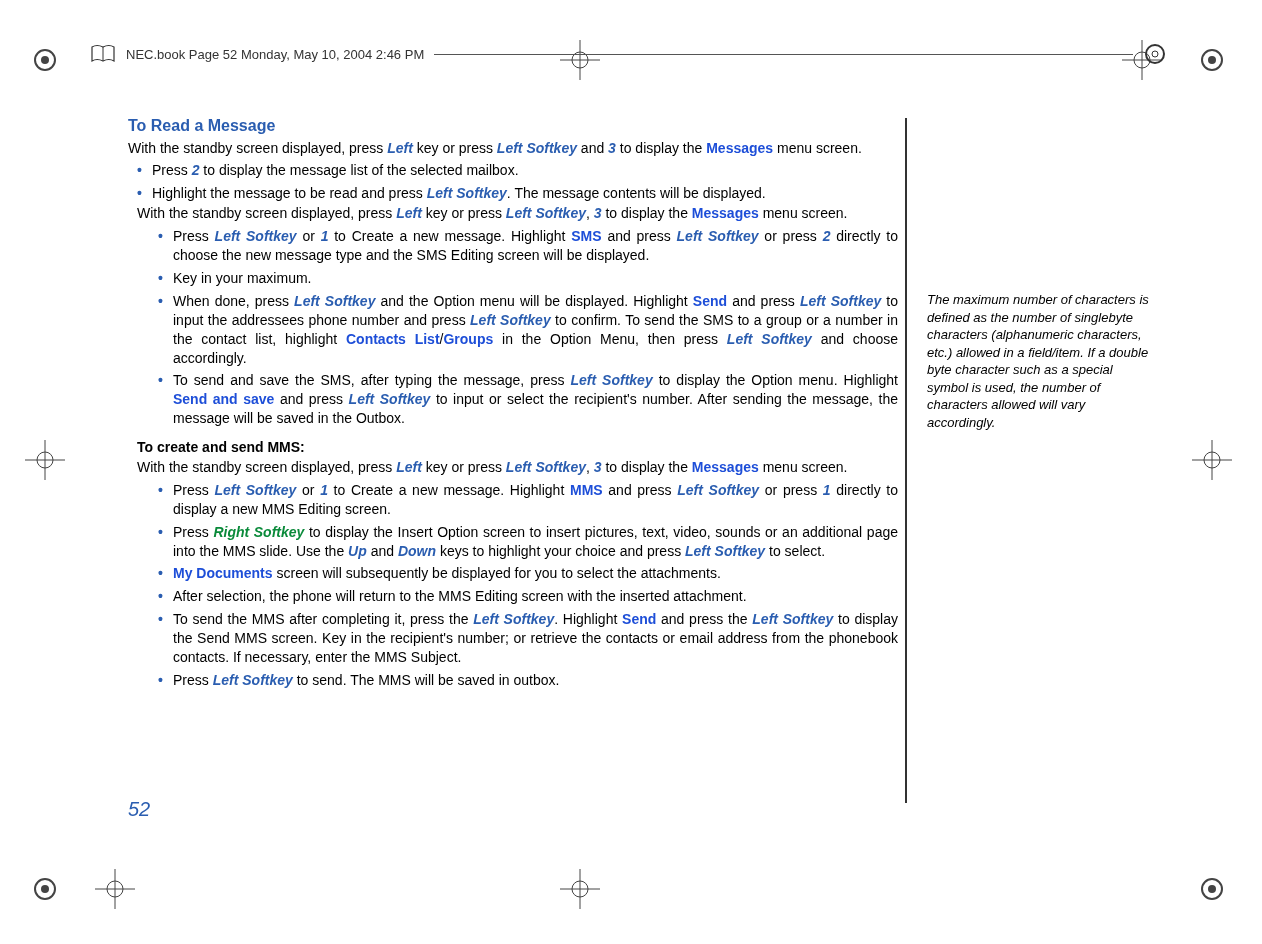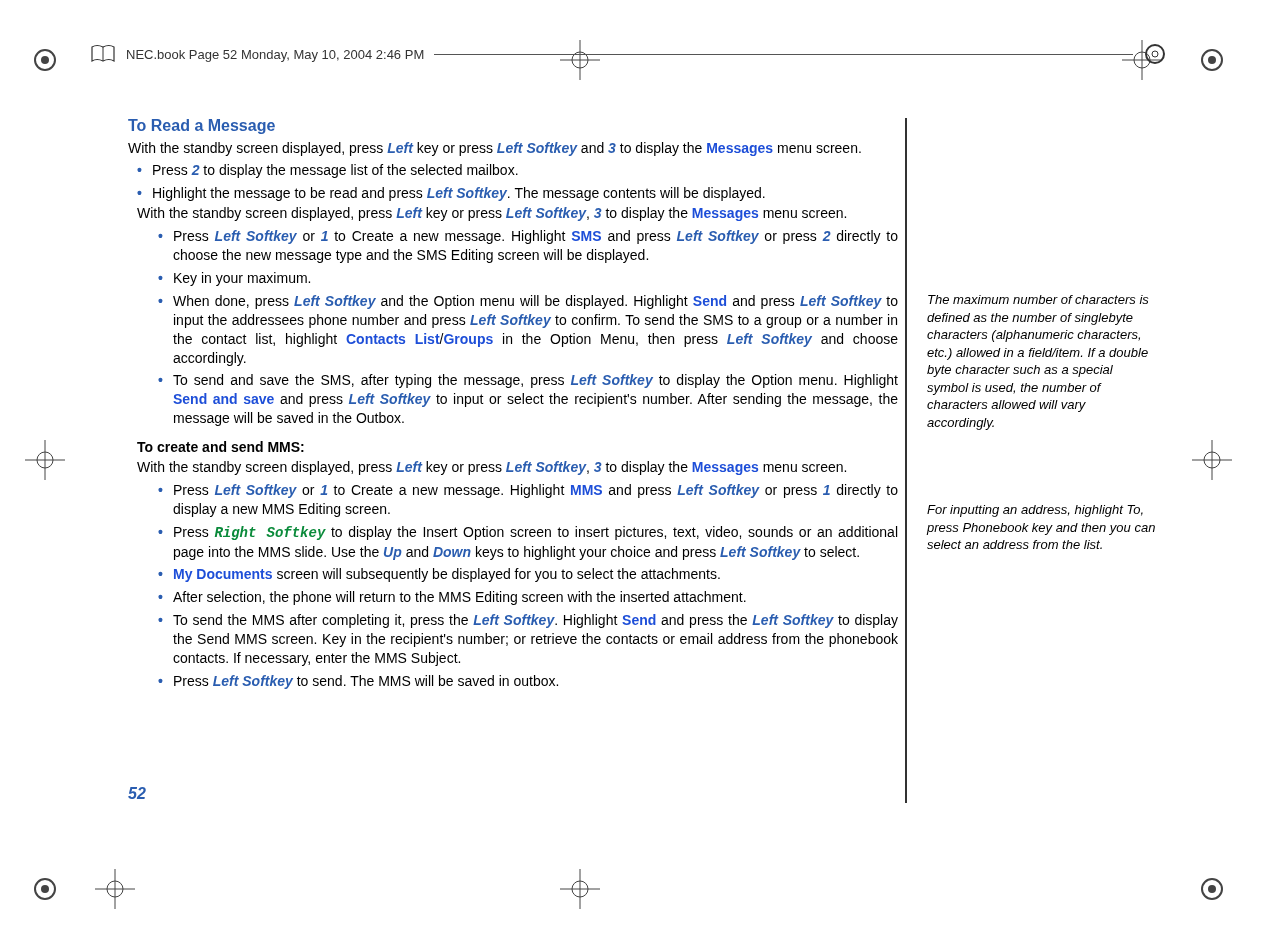--- a/index.html
+++ b/index.html
@@ -74,28 +74,28 @@
     position: absolute;
     top: 118px;
     left: 905px;
     width: 2px;
     height: 685px;
     background: #333;
   }
   .page-num {
     position: absolute;
     left: 128px;
-    bottom: 141px;
-    font-weight: bold;
+    bottom: 123px;
+    font-weight: normal;
     font-style: italic;
     color: #2a5db0;
-    font-size: 16px;
+    font-size: 20px;
   }
   .blue-bold-italic { color: #2a5db0; font-weight: bold; font-style: italic; }
-  .green-bold-italic { color: #0a8a3a; font-weight: bold; font-style: italic; font-family: Liberation Mono, monospace; }
+  .green-bold-italic { color: #0a8a3a; font-weight: bold; font-style: italic; }
   .gray-bold { color: #1d4ed8; font-weight: bold; }
   .section-title { color: #2a5db0; font-weight: bold; font-size: 16px; margin-bottom: 2px; }
   .sub-bold { font-weight: bold; margin-top: 10px; }
   .indent-1 { margin-left: 9px; }
   .indent-2 { margin-left: 30px; }
   ul.bullets { list-style: none; margin-top: 2px; }
   ul.bullets > li { position: relative; padding-left: 15px; margin-top: 4px; text-align: justify; }
   ul.bullets > li::before { content: "•"; position: absolute; left: 0; color: #2a5db0; font-weight: bold; }
   p { margin-top: 1px; }
   .sidebar p { margin-bottom: 18px; }
@@ -214,16 +214,15 @@
     <li>After selection, the phone will return to the MMS Editing screen with the inserted attachment.</li>
     <li><span>To send the MMS after completing it, press the </span><span class="blue-bold-italic">Left Softkey</span><span>. Highlight </span><span class="gray-bold">Send</span><span> and press the </span><span class="blue-bold-italic">Left Softkey</span><span> to display the Send MMS screen. Key in the recipient's number; or retrieve the contacts or email address from the phonebook contacts. If necessary, enter the MMS Subject.</span></li>
     <li><span>Press </span><span class="blue-bold-italic">Left Softkey</span><span> to send. The MMS will be saved in outbox.</span></li>
   </ul>
 </div>
 
 <div class="divider"></div>
 
 <div class="sidebar">
   <p>The maximum number of characters is defined as the number of singlebyte characters (alphanumeric characters, etc.) allowed in a field/item. If a double byte character such as a special symbol is used, the number of characters allowed will vary accordingly.</p>
-  <p style="margin-top:70px">For inputting an address, highlight To, press Phonebook key and then you can select an address from the list.</p>
 </div>
 
 <div class="page-num">52</div>
 
 </body></html>

